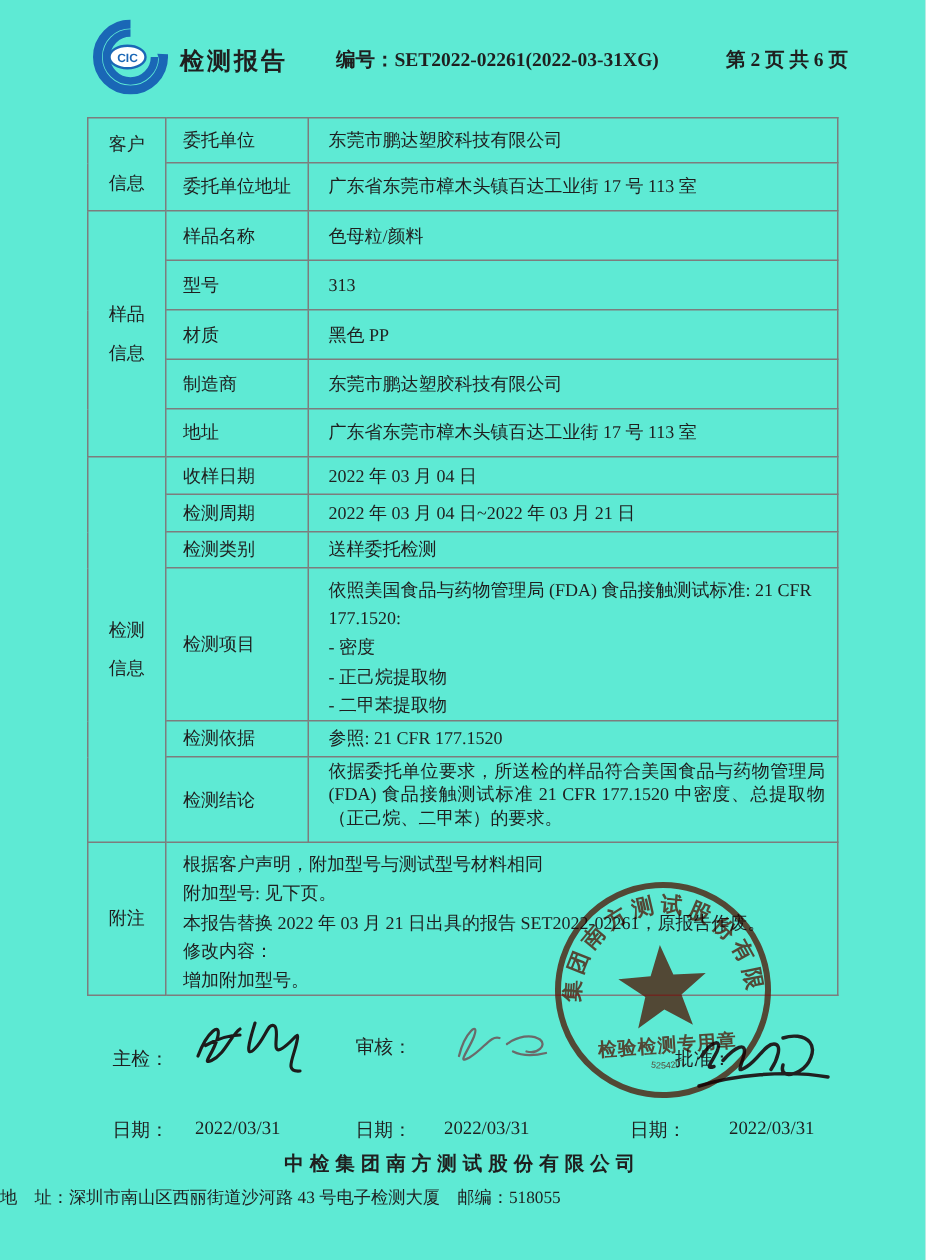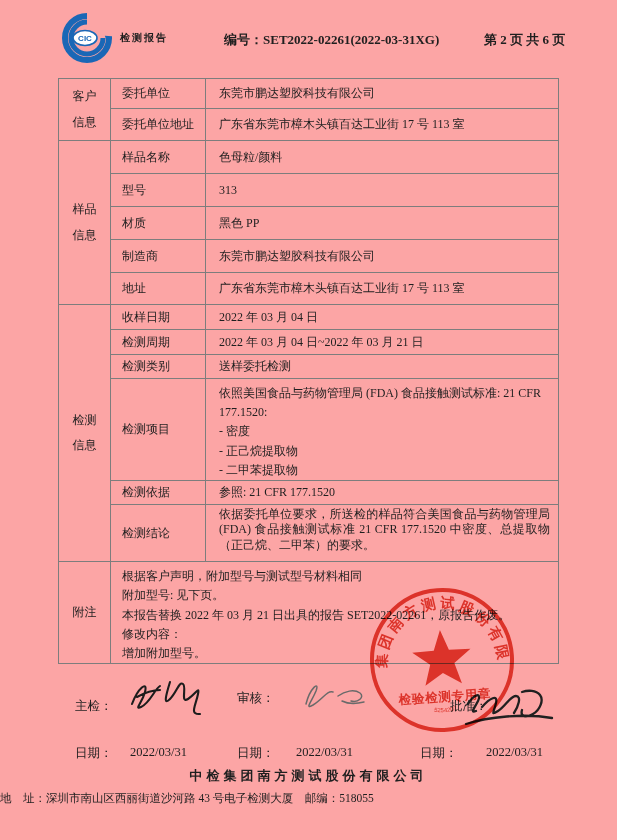--- a/index.html
+++ b/index.html
@@ -1,24 +1,24 @@
 <!DOCTYPE html>
 <html><head>
 <meta charset="utf-8">
 <style>
   * { margin:0; padding:0; box-sizing:border-box; }
   html,body { background:#e8e8e8; }
   .page {
     position:relative; width:617px; height:840px; margin:0 auto;
-    background:#fca5a5; overflow:hidden;
+    background:#5eead4; overflow:hidden;
     font-family:"Liberation Serif","DejaVu Serif",serif;
     color:#1f1f1f;
   }
   
-  .hdr-title { position:absolute; left:120px; top:31px; font-size:10px; font-weight:bold; letter-spacing:2px; }
+  .hdr-title { position:absolute; left:120px; top:31px; font-size:16px; font-weight:bold; letter-spacing:2px; }
   .hdr-no    { position:absolute; left:224px; top:31px; font-size:13px; font-weight:bold; }
   .hdr-page  { position:absolute; left:484px; top:31px; font-size:13px; font-weight:bold; }
   .logo { position:absolute; left:62px; top:13px; }
   
   table.rpt {
     position:absolute; left:58px; top:78px; width:500px;
     border-collapse:collapse; table-layout:fixed; font-size:12px;
   }
   table.rpt col.c1 { width:52px; }
   table.rpt col.c2 { width:95px; }

